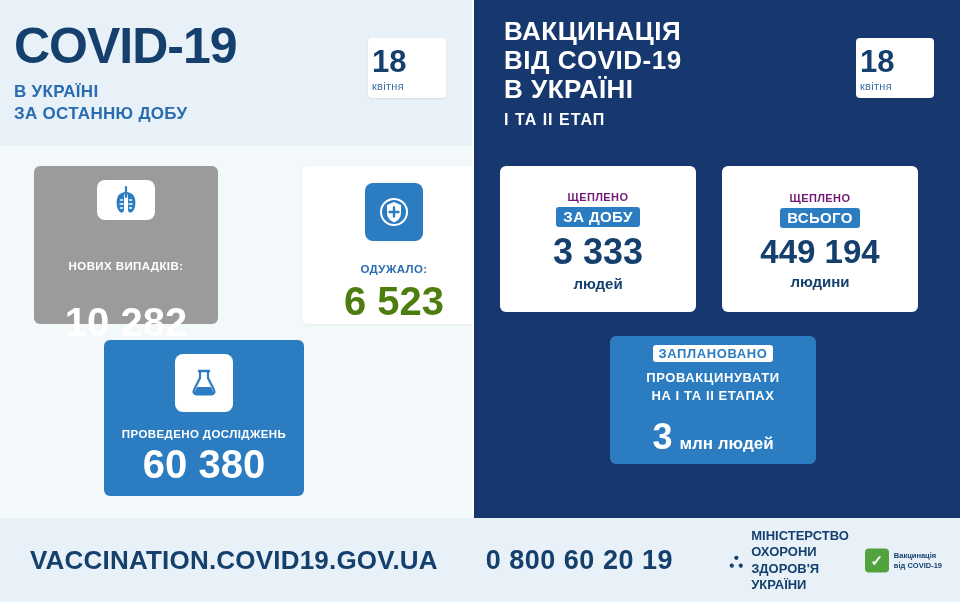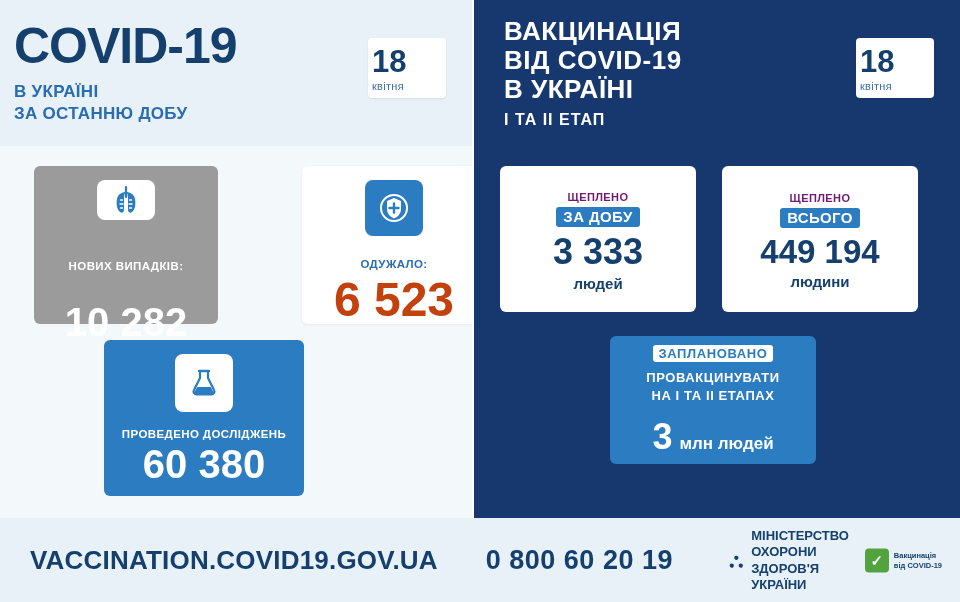--- a/index.html
+++ b/index.html
@@ -158,21 +158,21 @@
     left: 254px; top: 20px;
     width: 184px; height: 158px;
     background: #ffffff;
     color: #2a6cb0;
     display: flex; flex-direction: column;
     align-items: center; justify-content: center;
     padding-top: 14px;
     box-shadow: 0 1px 3px rgba(0,0,0,0.06);
     margin-left: 48px;
   }
-  .card-recovered .card-num { font-size: 48px; margin-top: 6px; color:#c2410c;}
+  .card-recovered .card-num { font-size: 40px; margin-top: 6px; color:#4d7c0f;}
   .card-recovered .card-label { margin-top: 22px; }
 
   
   .card-tests {
     left: 104px; top: 194px;
     width: 200px; height: 156px;
     background: #2b7cc0;
     color: #ffffff;
     display: flex; flex-direction: column;
     align-items: center; justify-content: flex-start;

